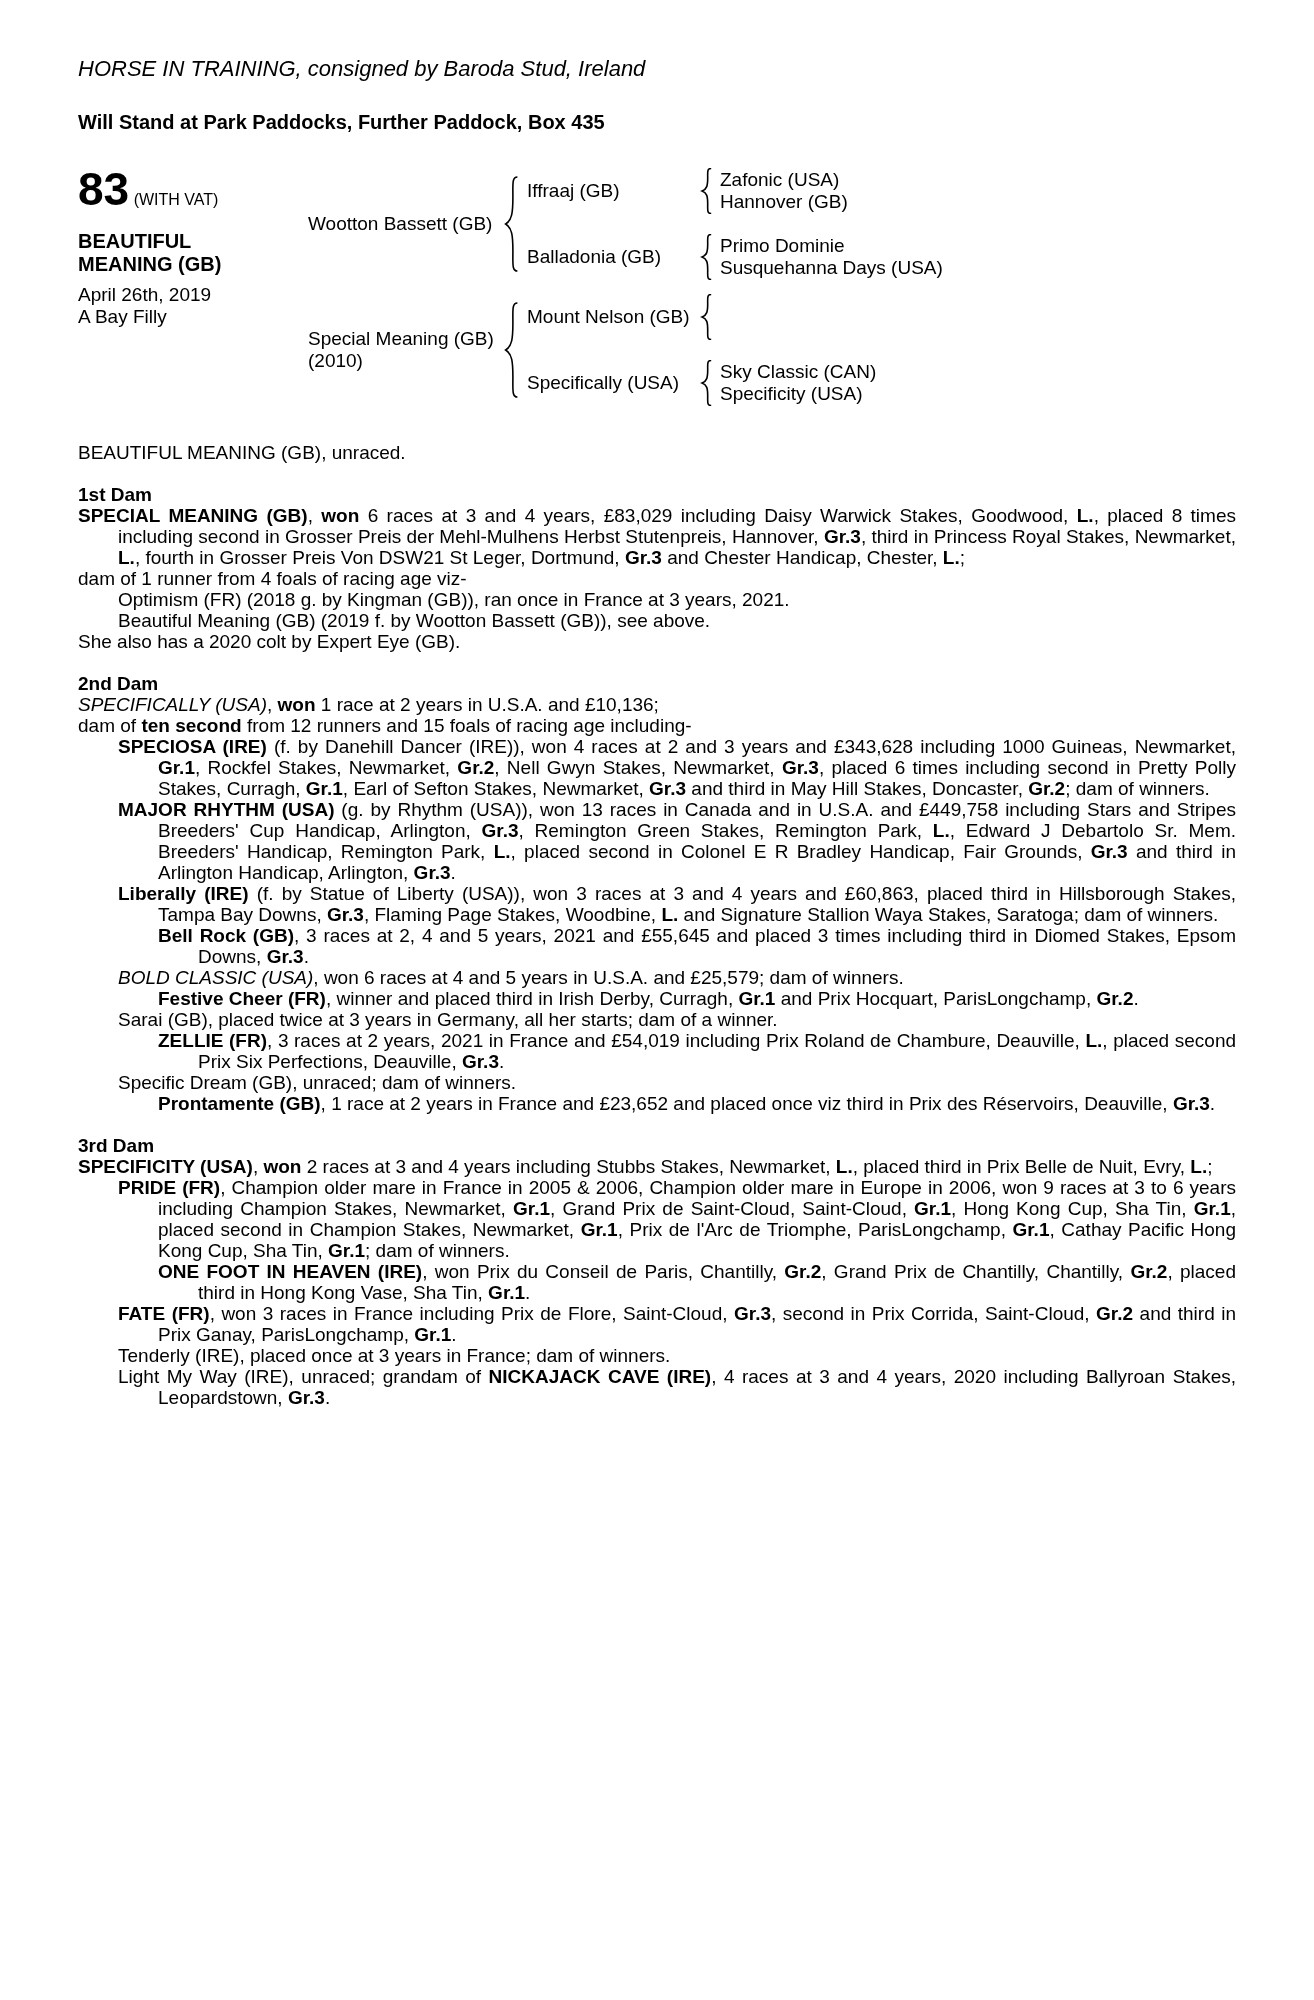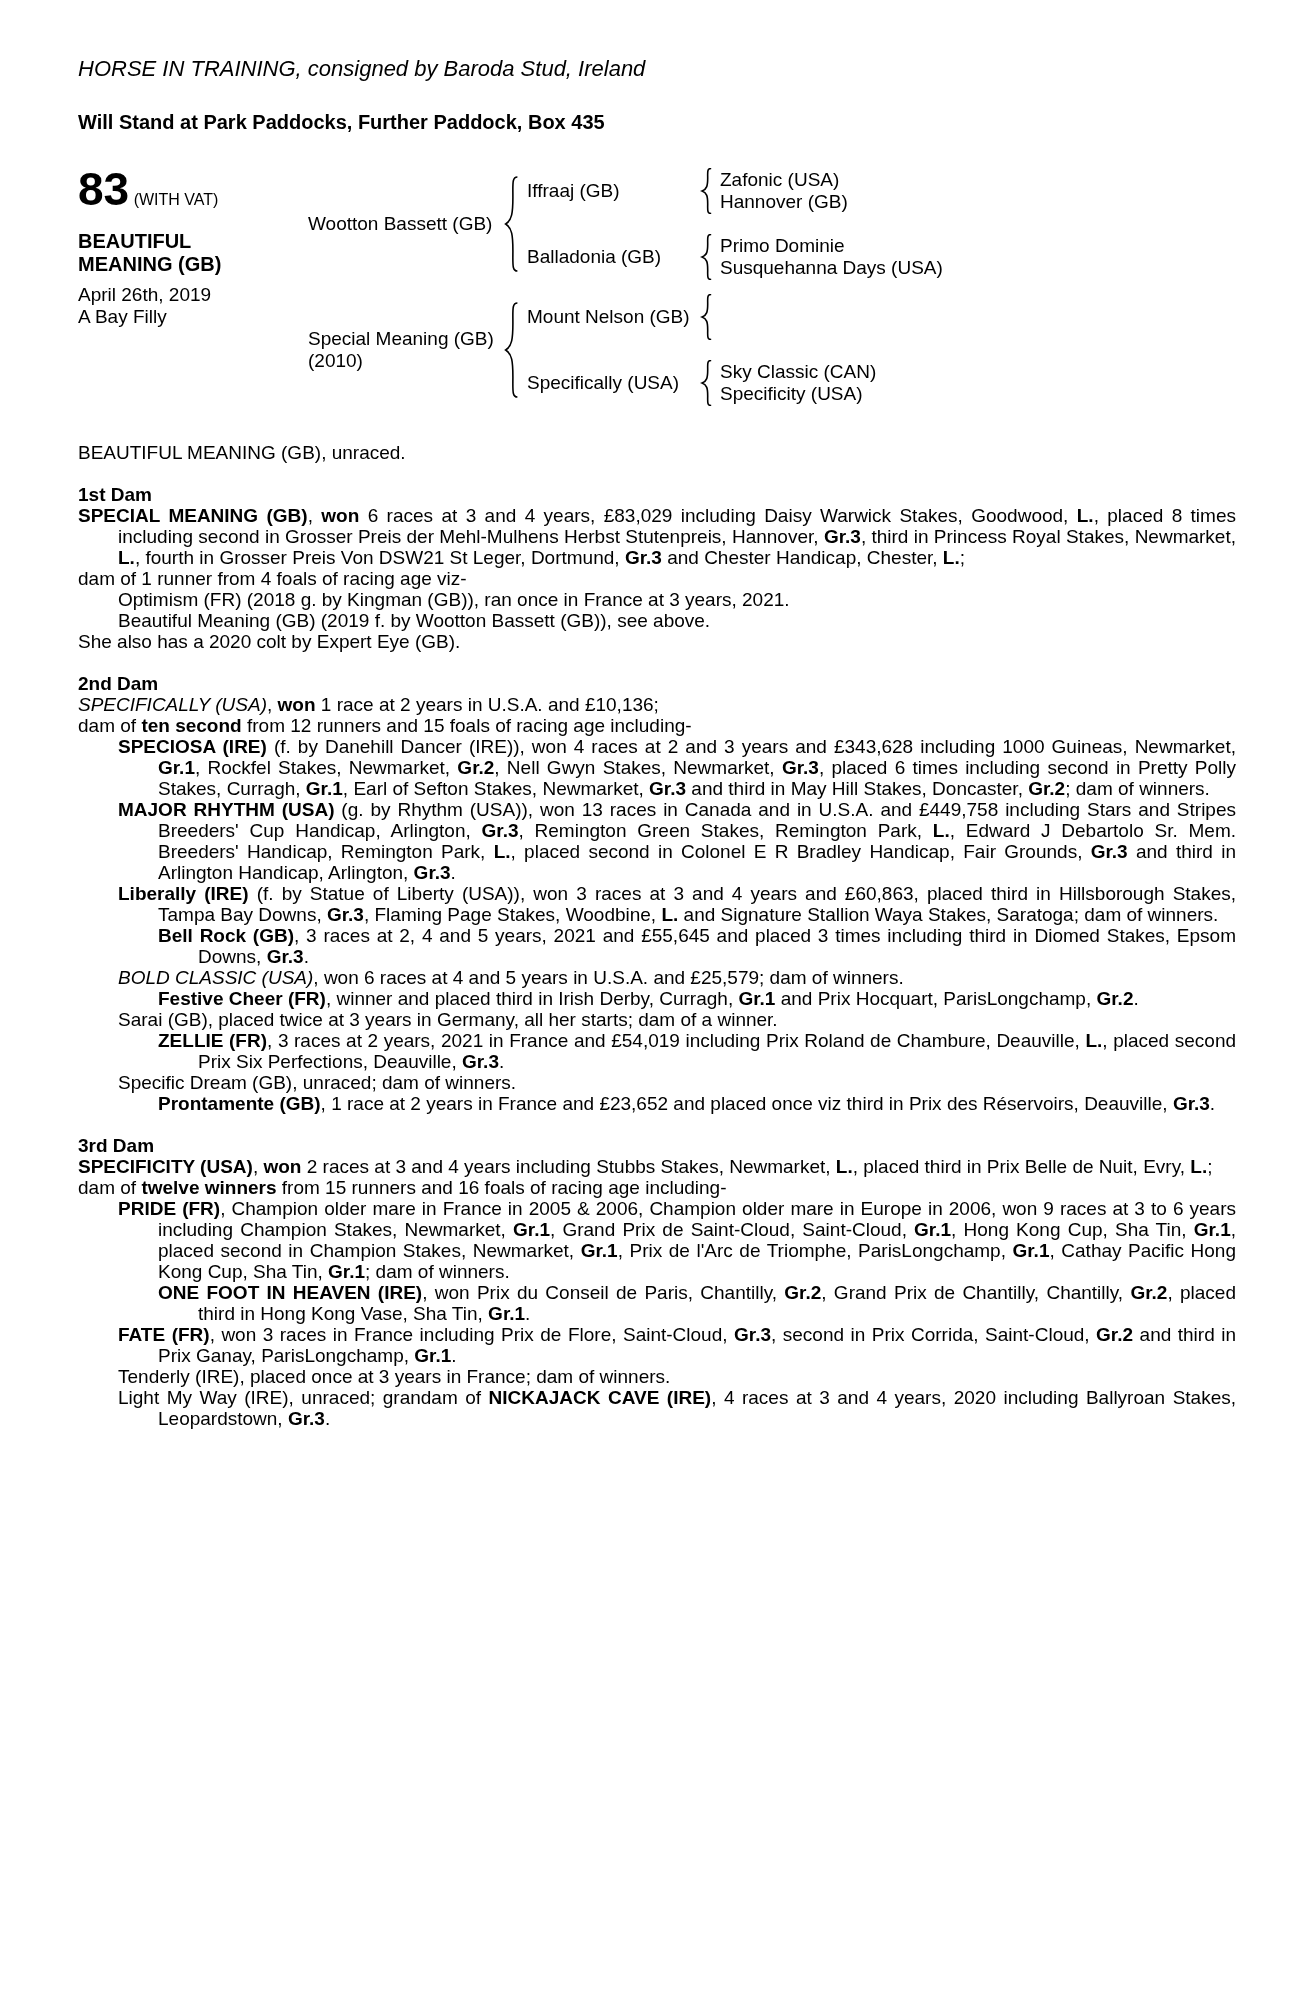--- a/index.html
+++ b/index.html
@@ -155,21 +155,20 @@
       <p class="l1"><span class="b">Liberally (IRE)</span><span> (f. by Statue of Liberty (USA)), won 3 races at 3 and 4 years and £60,863, placed third in Hillsborough Stakes, Tampa Bay Downs, </span><span class="b">Gr.3</span><span>, Flaming Page Stakes, Woodbine, </span><span class="b">L.</span><span> and Signature Stallion Waya Stakes, Saratoga; dam of winners.</span></p>
       <p class="l2"><span class="b">Bell Rock (GB)</span><span>, 3 races at 2, 4 and 5 years, 2021 and £55,645 and placed 3 times including third in Diomed Stakes, Epsom Downs, </span><span class="b">Gr.3</span><span>.</span></p>
       <p class="l1"><span class="i">BOLD CLASSIC (USA)</span><span>, won 6 races at 4 and 5 years in U.S.A. and £25,579; dam of winners.</span></p>
       <p class="l2"><span class="b">Festive Cheer (FR)</span><span>, winner and placed third in Irish Derby, Curragh, </span><span class="b">Gr.1</span><span> and Prix Hocquart, ParisLongchamp, </span><span class="b">Gr.2</span><span>.</span></p>
       <p class="l1"><span>Sarai (GB), placed twice at 3 years in Germany, all her starts; dam of a winner.</span></p>
       <p class="l2"><span class="b">ZELLIE (FR)</span><span>, 3 races at 2 years, 2021 in France and £54,019 including Prix Roland de Chambure, Deauville, </span><span class="b">L.</span><span>, placed second Prix Six Perfections, Deauville, </span><span class="b">Gr.3</span><span>.</span></p>
       <p class="l1"><span>Specific Dream (GB), unraced; dam of winners.</span></p>
       <p class="l2"><span class="b">Prontamente (GB)</span><span>, 1 race at 2 years in France and £23,652 and placed once viz third in Prix des Réservoirs, Deauville, </span><span class="b">Gr.3</span><span>.</span></p>
       <p class="head"><span>3rd Dam</span></p>
       <p class="l0"><span class="b">SPECIFICITY (USA)</span><span>, </span><span class="b">won</span><span> 2 races at 3 and 4 years including Stubbs Stakes, Newmarket, </span><span class="b">L.</span><span>, placed third in Prix Belle de Nuit, Evry, </span><span class="b">L.</span><span>;</span></p>
-      <p class="l0"><span>dam of </span><span class="b">twelve winners</span><span> from 15 runners and 16 foals of racing age including-</span></p>
       <p class="l1"><span class="b">PRIDE (FR)</span><span>, Champion older mare in France in 2005 &amp; 2006, Champion older mare in Europe in 2006, won 9 races at 3 to 6 years including Champion Stakes, Newmarket, </span><span class="b">Gr.1</span><span>, Grand Prix de Saint-Cloud, Saint-Cloud, </span><span class="b">Gr.1</span><span>, Hong Kong Cup, Sha Tin, </span><span class="b">Gr.1</span><span>, placed second in Champion Stakes, Newmarket, </span><span class="b">Gr.1</span><span>, Prix de l'Arc de Triomphe, ParisLongchamp, </span><span class="b">Gr.1</span><span>, Cathay Pacific Hong Kong Cup, Sha Tin, </span><span class="b">Gr.1</span><span>; dam of winners.</span></p>
       <p class="l2"><span class="b">ONE FOOT IN HEAVEN (IRE)</span><span>, won Prix du Conseil de Paris, Chantilly, </span><span class="b">Gr.2</span><span>, Grand Prix de Chantilly, Chantilly, </span><span class="b">Gr.2</span><span>, placed third in Hong Kong Vase, Sha Tin, </span><span class="b">Gr.1</span><span>.</span></p>
       <p class="l1"><span class="b">FATE (FR)</span><span>, won 3 races in France including Prix de Flore, Saint-Cloud, </span><span class="b">Gr.3</span><span>, second in Prix Corrida, Saint-Cloud, </span><span class="b">Gr.2</span><span> and third in Prix Ganay, ParisLongchamp, </span><span class="b">Gr.1</span><span>.</span></p>
       <p class="l1"><span>Tenderly (IRE), placed once at 3 years in France; dam of winners.</span></p>
       <p class="l1"><span>Light My Way (IRE), unraced; grandam of </span><span class="b">NICKAJACK CAVE (IRE)</span><span>, 4 races at 3 and 4 years, 2020 including Ballyroan Stakes, Leopardstown, </span><span class="b">Gr.3</span><span>.</span></p>
     </div>
 
 </div>
 
 </body></html>

